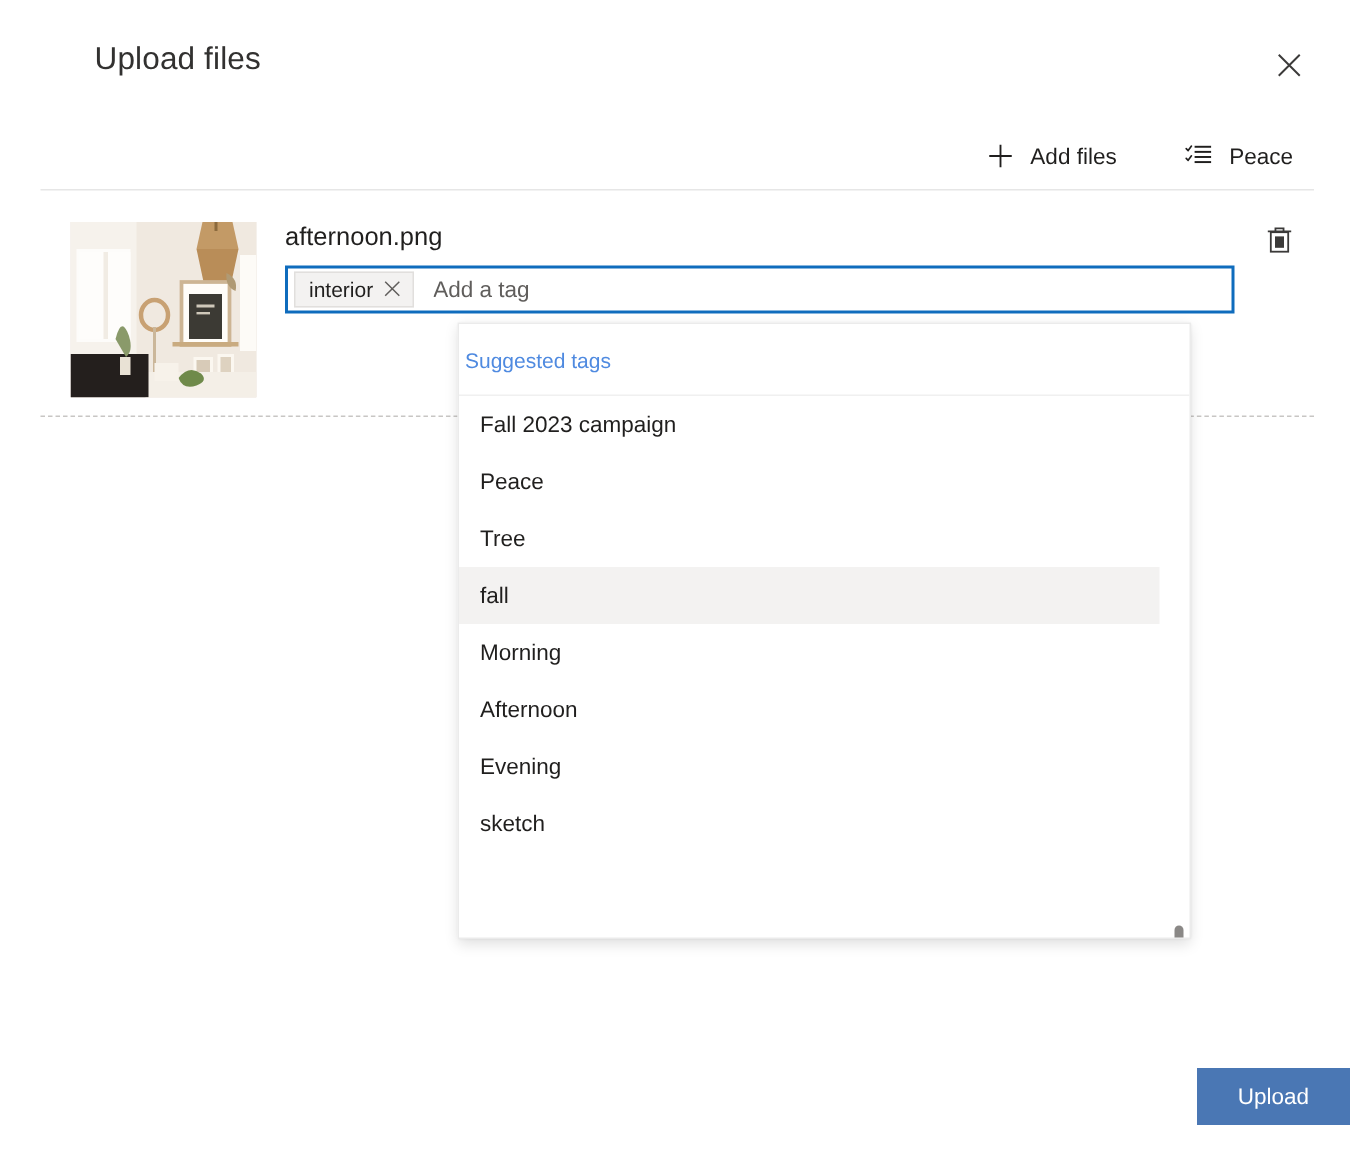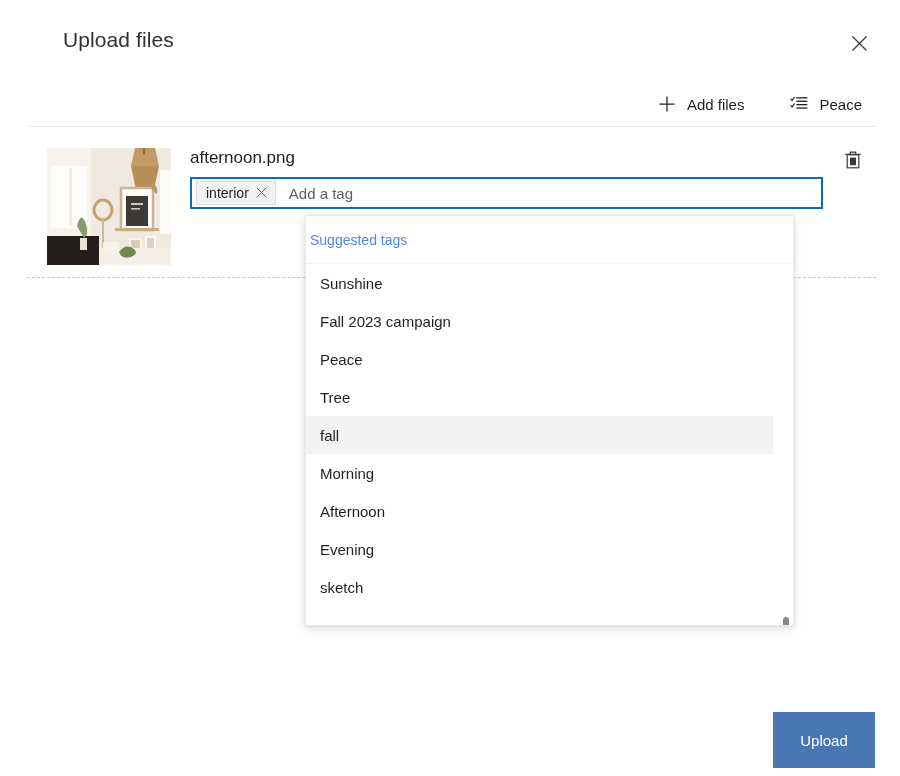--- a/index.html
+++ b/index.html
@@ -246,24 +246,24 @@
     width: 6px;
     height: 24px;
     border-radius: 3px;
     background: #8a8886;
     cursor: pointer;
   }
 
   
   .primary-button {
     position: absolute;
-    left: 773px;
+    left: 798px;
     top: 712px;
     width: 102px;
-    height: 56px;
+    height: 38px;
     background: #4a77b4;
     border: none;
     color: #ffffff;
     font-family: "Liberation Sans", sans-serif;
     font-size: 15px;
     cursor: pointer;
   }
 </style>
 </head>
 <body>
@@ -380,23 +380,20 @@
   </div>
 
   <div class="row-separator"></div>
 
   <div class="suggestions">
 
     <div class="suggestions-header">Suggested tags</div>
 
     <div class="suggestions-list">
       <div class="suggestion-item">
-          <span>Sunshine</span>
-        </div>
-      <div class="suggestion-item">
           <span>Fall 2023 campaign</span>
         </div>
       <div class="suggestion-item">
           <span>Peace</span>
         </div>
       <div class="suggestion-item">
           <span>Tree</span>
         </div>
       <div class="suggestion-item is-highlighted">
           <span>fall</span>

